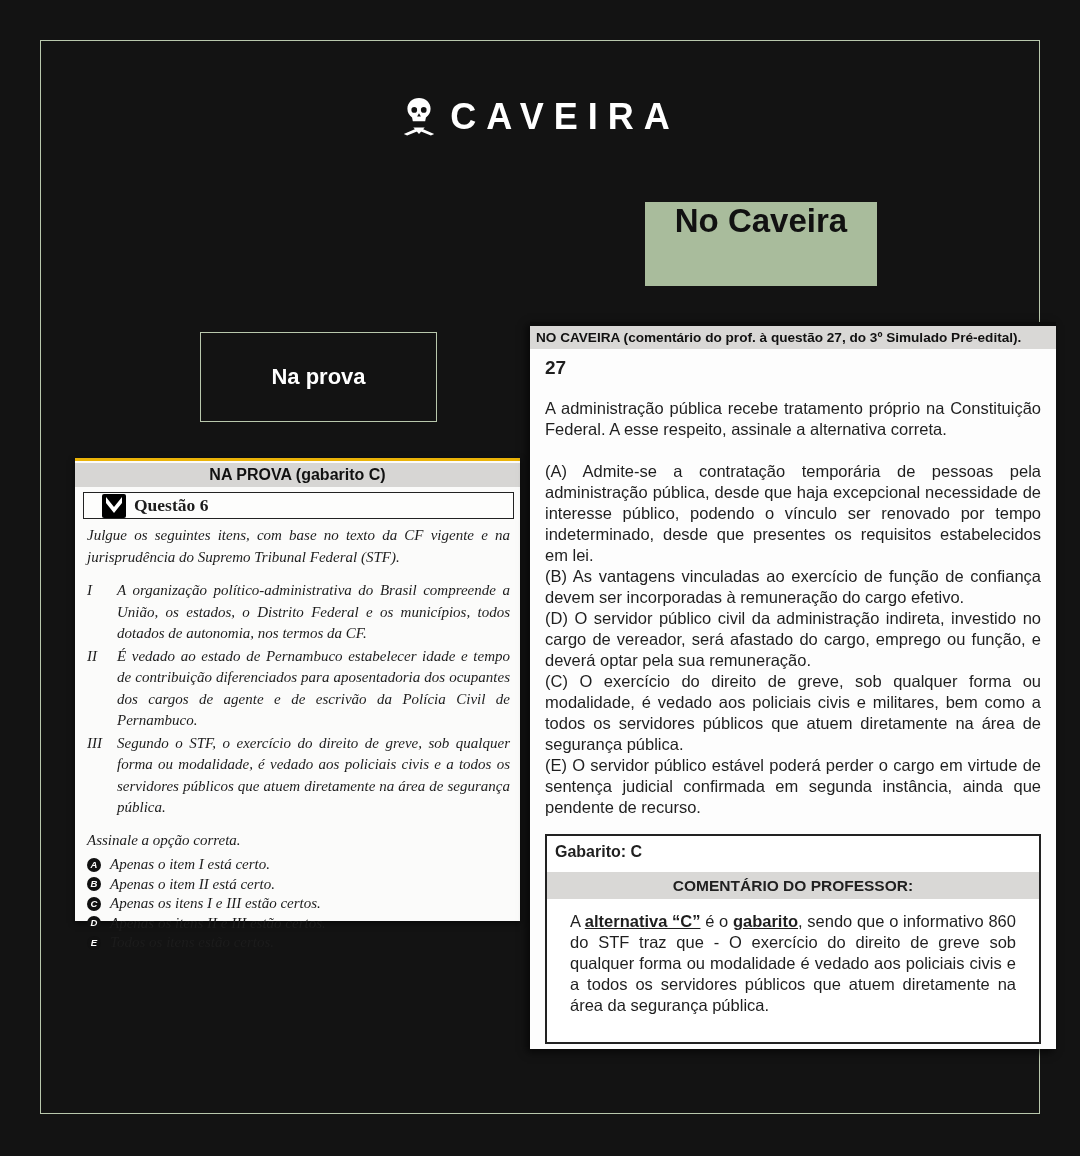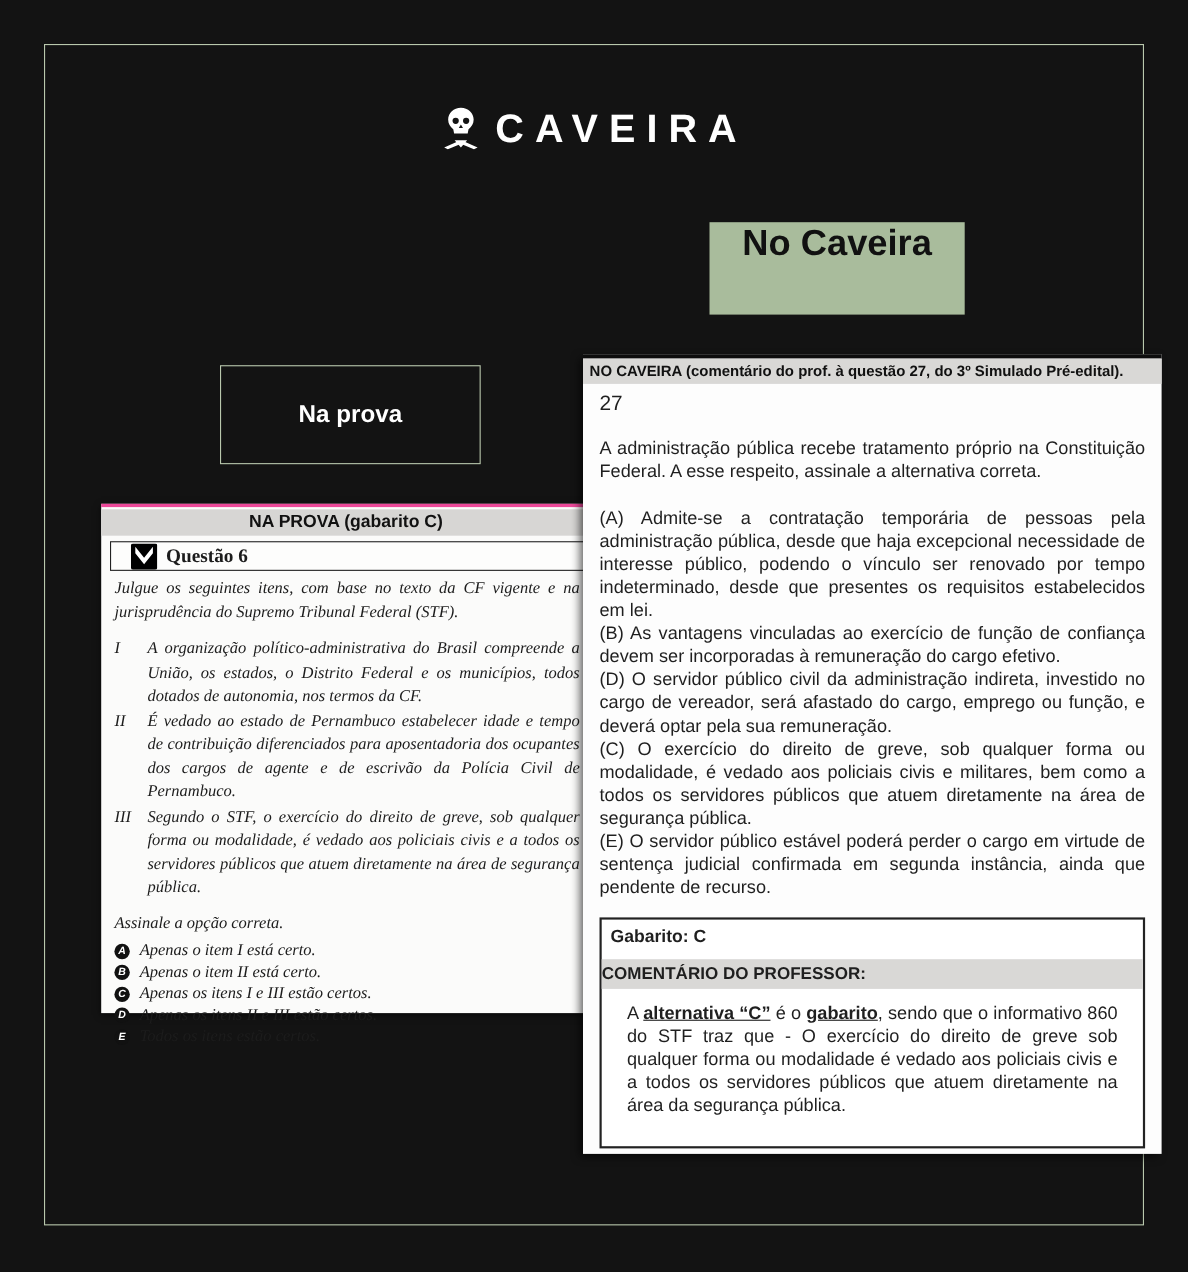--- a/index.html
+++ b/index.html
@@ -38,23 +38,23 @@
   }
   .badge-na-prova {
     position: absolute; left: 200px; top: 332px; width: 237px; height: 90px;
     background: #131313; border: 1px solid #b9c8ad; color: #ffffff;
     display: flex; align-items: center; justify-content: center;
     font-size: 22px; font-weight: 700;
   }
 
   
   .panel-left {
-    position: absolute; left: 92px; top: 458px; width: 445px; height: 463px;
+    position: absolute; left: 75px; top: 458px; width: 445px; height: 463px;
     background: #fbfbfa; z-index: 1;
-    border-top: 3px solid #ec4899;
+    border-top: 3px solid #eab308;
     box-shadow: 0 2px 6px rgba(0,0,0,.6);
     font-family: "Liberation Serif", serif; color: #1c1c1c;
   }
   .panel-left .bar-header {
     margin-top: 2px; background: #d7d6d4; color: #111;
     font-family: "Liberation Sans", sans-serif;
     font-weight: 700; font-size: 16px; text-align: center; padding: 3px 0;
   }
   .questao-row {
     margin: 5px 6px 4px 8px; border: 1px solid #222; background: #fdfdfc;
@@ -82,27 +82,27 @@
     background: #fdfdfd; z-index: 2;
     border-top: 4px solid #0d0d0d;
     box-shadow: -3px 3px 8px rgba(0,0,0,.65);
     color: #1f1f1f;
   }
   .panel-right .bar-header {
     background: #d9d8d6; color: #111; font-weight: 700; font-size: 13.6px;
     padding: 4px 5px 4px 6px; letter-spacing: 0;
   }
   .pr-body { padding: 6px 15px 0 15px; font-size: 16.5px; line-height: 21px; }
-  .pr-num { font-weight: 400; font-size: 19px; margin: 2px 0 20px; }
+  .pr-num { font-weight: 700; font-size: 19px; margin: 2px 0 20px; }
   .pr-intro { text-align: justify; margin-bottom: 21px; }
   .pr-alt { text-align: justify; }
   .gabarito-box { margin-top: 16px; border: 2px solid #222; background: #fff; }
   .gabarito-line { font-weight: 700; font-size: 16px; padding: 5px 8px 10px; }
   .coment-bar {
-    background: #d9d8d6; font-weight: 700;
+    background: #d9d8d6; text-align: center; font-weight: 700;
     font-size: 15.5px; padding: 3px 0;
   }
   .coment-text { padding: 12px 23px 26px; font-size: 16.5px; line-height: 21px; text-align: justify; }
   .bu { font-weight: 700; text-decoration: underline; }
 </style>
 </head>
 <body>
 
 <div class="canvas">
 

